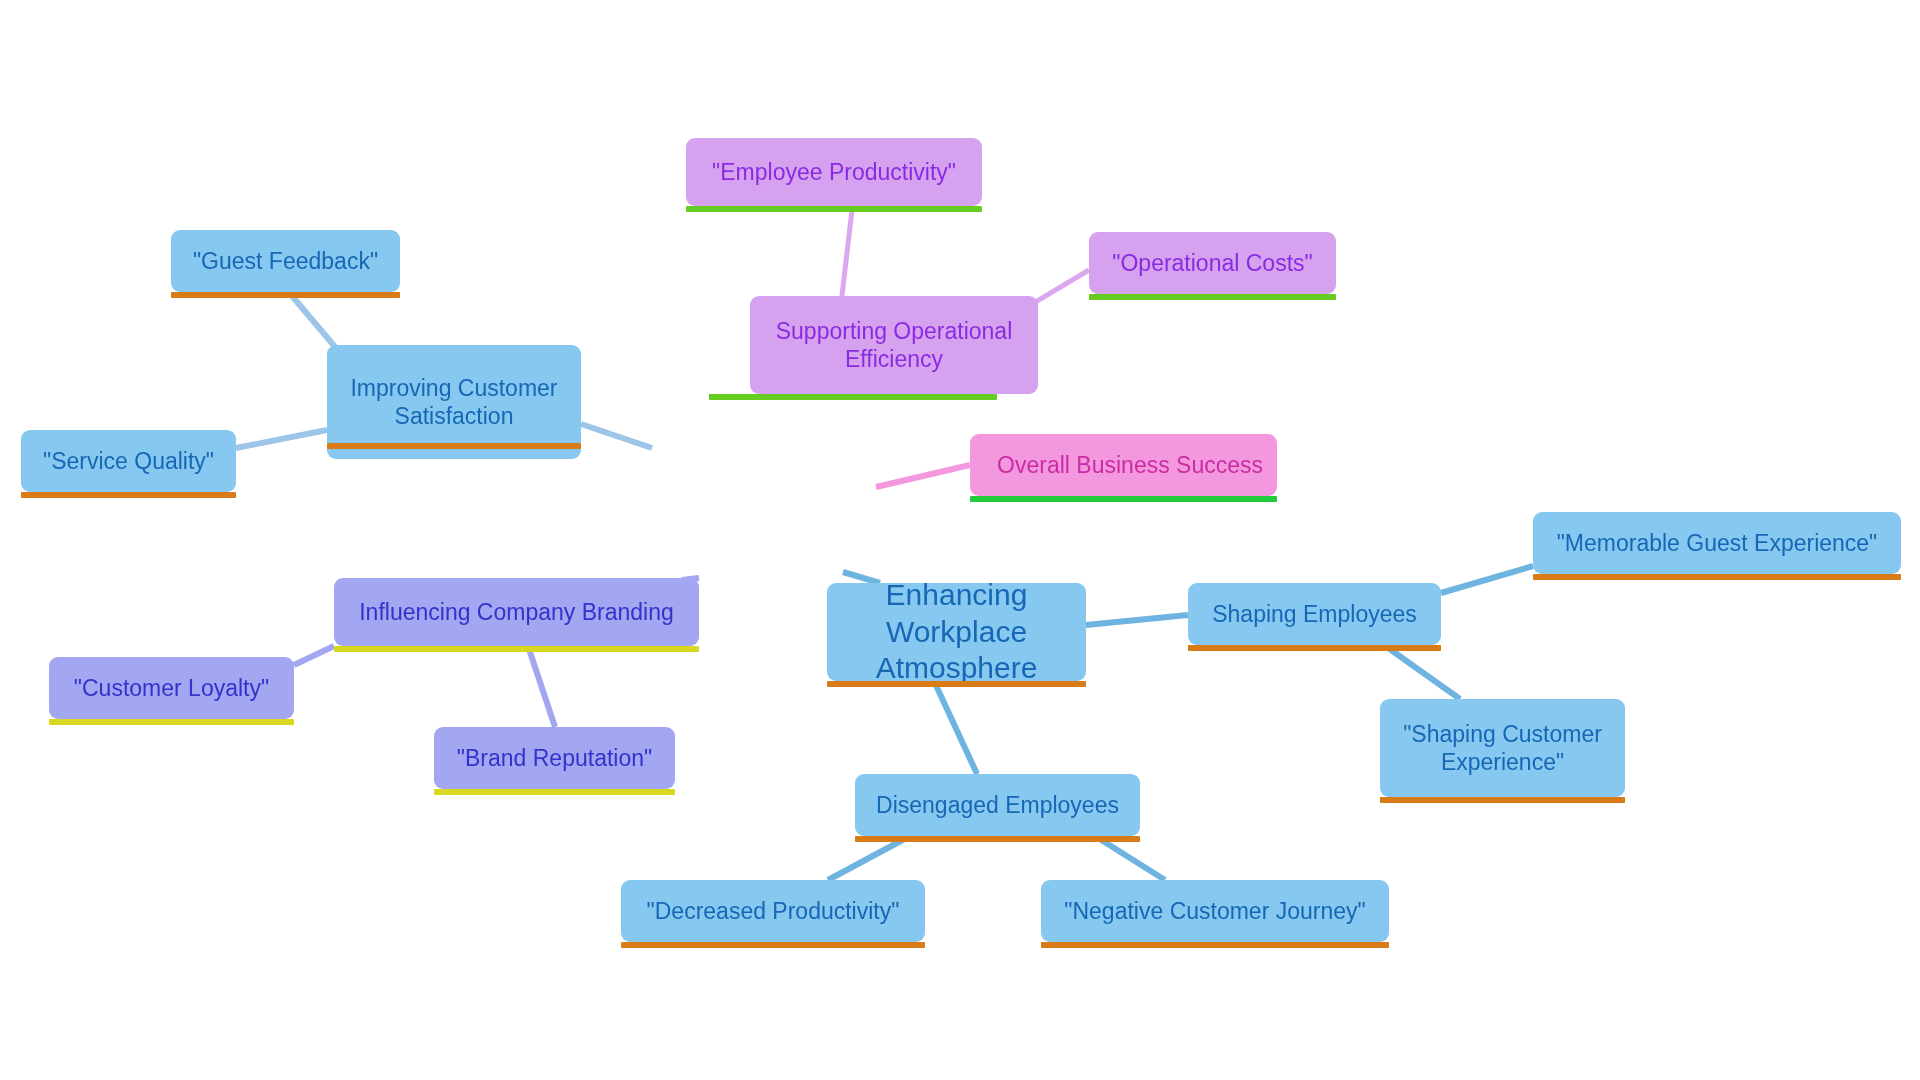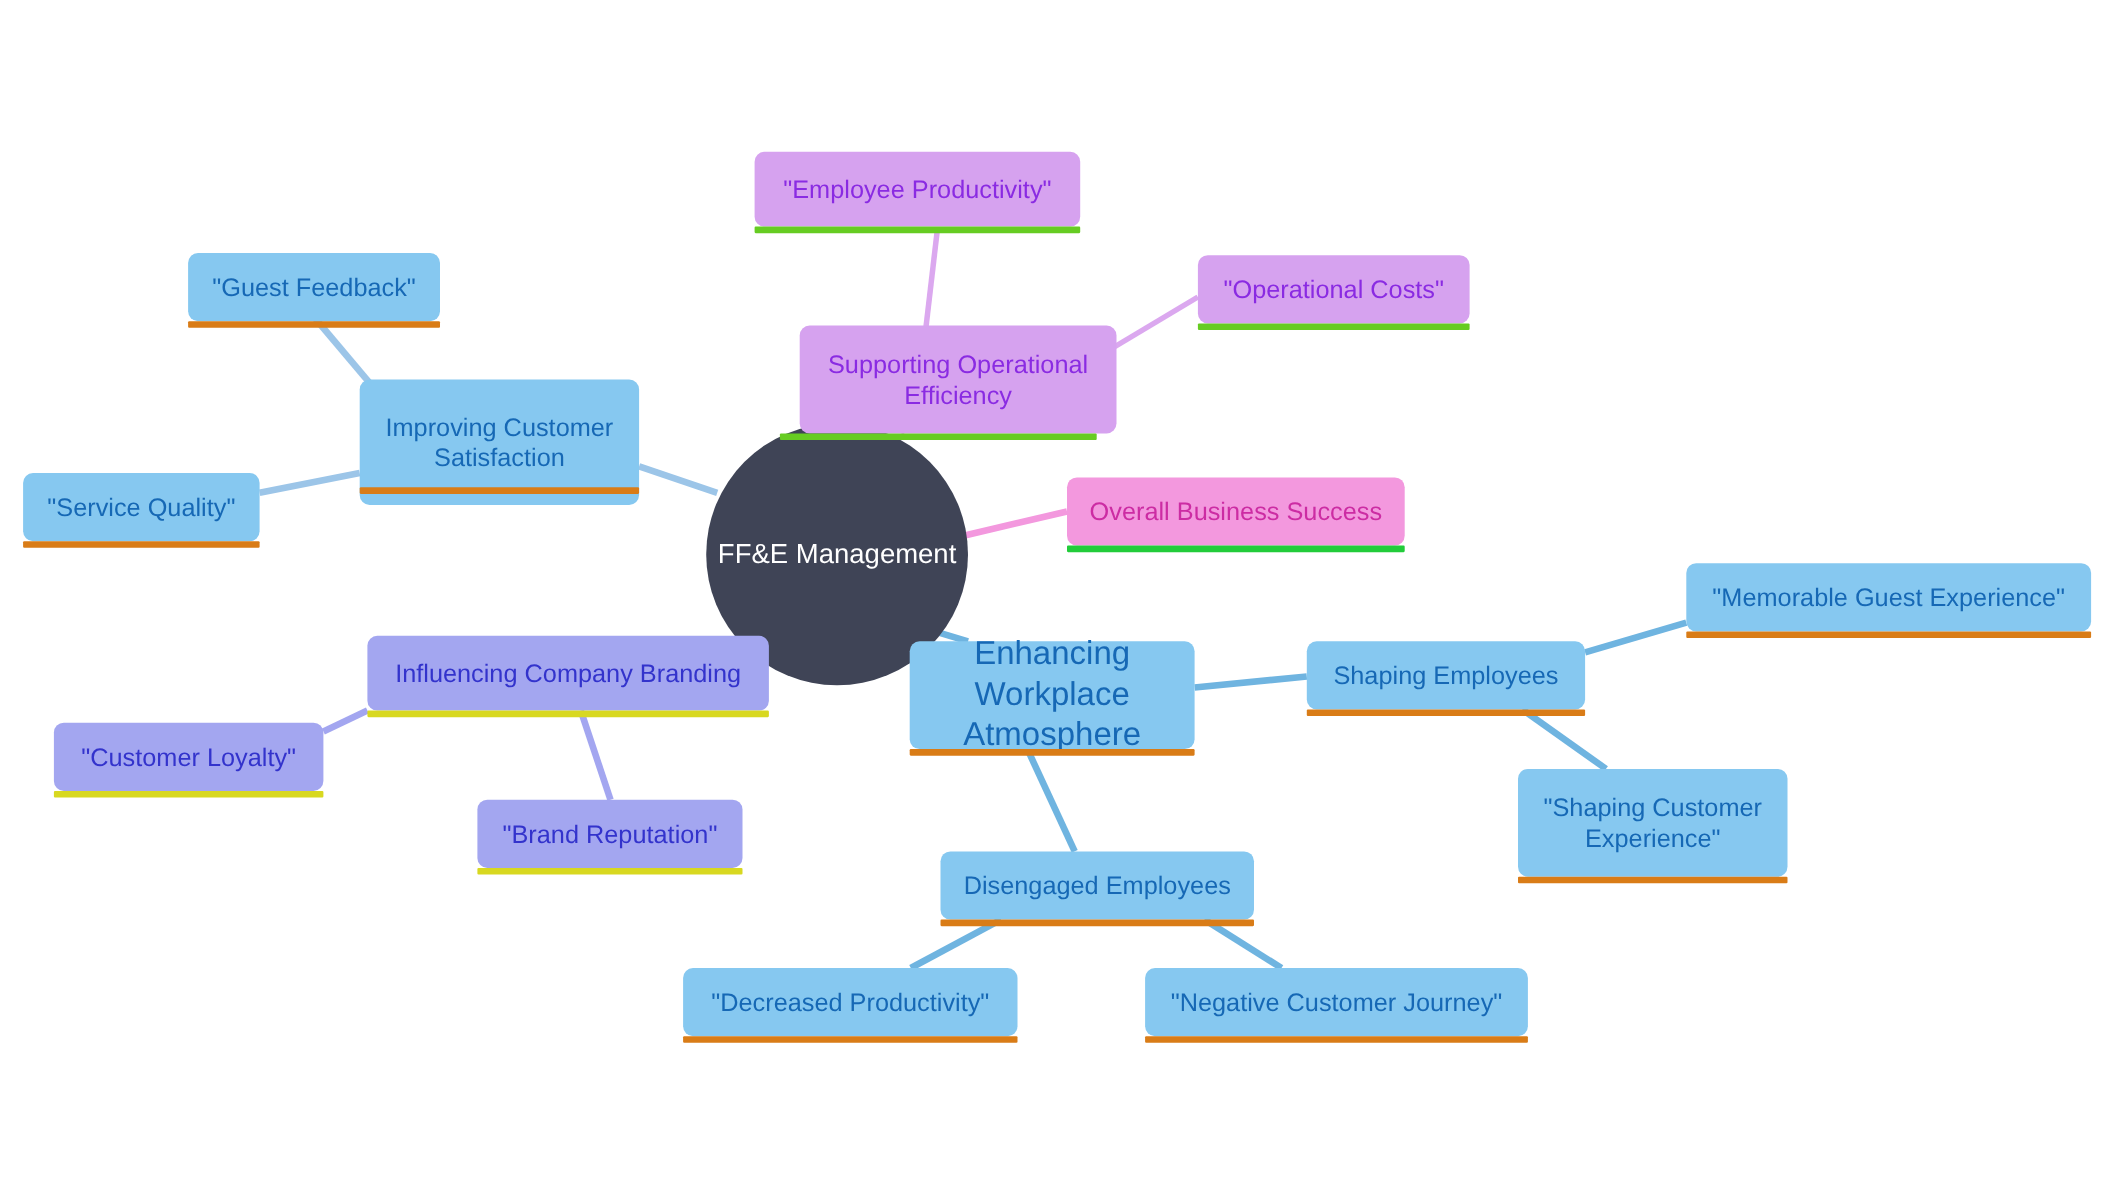--- a/index.html
+++ b/index.html
@@ -82,38 +82,35 @@
       <line x1="528" y1="646" x2="555" y2="727" stroke="#a3a6f0" stroke-width="6" stroke-linecap="butt"></line>
       <line x1="843" y1="572" x2="880" y2="583" stroke="#6fb4e0" stroke-width="6" stroke-linecap="butt"></line>
       <line x1="1086" y1="625" x2="1188" y2="615" stroke="#6fb4e0" stroke-width="6" stroke-linecap="butt"></line>
       <line x1="934" y1="681" x2="977" y2="774" stroke="#6fb4e0" stroke-width="6" stroke-linecap="butt"></line>
       <line x1="1441" y1="593" x2="1533" y2="566" stroke="#6fb4e0" stroke-width="6" stroke-linecap="butt"></line>
       <line x1="1384" y1="645" x2="1460" y2="699" stroke="#6fb4e0" stroke-width="6" stroke-linecap="butt"></line>
       <line x1="910" y1="836" x2="828" y2="880" stroke="#6fb4e0" stroke-width="6" stroke-linecap="butt"></line>
       <line x1="1095" y1="836" x2="1165" y2="880" stroke="#6fb4e0" stroke-width="6" stroke-linecap="butt"></line>
     </svg>
   <div id="nodes">
-    <div class="central" style="left: 642px; top: 385px; width: 238px; height: 238px; background: rgb(63, 68, 86); color: rgb(255, 255, 255); font-size: 25px;">
-      <span class="label">FF&amp;E Management</span>
-    </div>
   <div class="node" style="left: 686px; top: 138px; width: 296px; height: 68px; background: rgb(214, 162, 239); color: rgb(138, 43, 226); font-size: 23px;"><span class="label">"Employee Productivity"</span></div>
       <div class="underline" style="left: 686px; top: 206px; width: 296px; background: rgb(102, 204, 34);"></div>
       <div class="node" style="left: 1089px; top: 232px; width: 247px; height: 62px; background: rgb(214, 162, 239); color: rgb(138, 43, 226); font-size: 23px;"><span class="label">"Operational Costs"</span></div>
       <div class="underline" style="left: 1089px; top: 294px; width: 247px; background: rgb(102, 204, 34);"></div>
-      <div class="node" style="left: 727px; top: 296px; width: 288px; height: 98px; background: rgb(214, 162, 239); color: rgb(138, 43, 226); font-size: 23px;"><span class="label">Supporting Operational
+      <div class="node" style="left: 750px; top: 296px; width: 288px; height: 98px; background: rgb(214, 162, 239); color: rgb(138, 43, 226); font-size: 23px;"><span class="label">Supporting Operational
 Efficiency</span></div>
       <div class="underline" style="left: 709px; top: 394px; width: 288px; background: rgb(102, 204, 34);"></div>
       <div class="node" style="left: 171px; top: 230px; width: 229px; height: 62px; background: rgb(134, 200, 240); color: rgb(22, 104, 181); font-size: 23px;"><span class="label">"Guest Feedback"</span></div>
       <div class="underline" style="left: 171px; top: 292px; width: 229px; background: rgb(217, 124, 23);"></div>
       <div class="node" style="left: 327px; top: 345px; width: 254px; height: 114px; background: rgb(134, 200, 240); color: rgb(22, 104, 181); font-size: 23px;"><span class="label">Improving Customer
 Satisfaction</span></div>
       <div class="underline" style="left: 327px; top: 443px; width: 254px; background: rgb(217, 124, 23);"></div>
       <div class="node" style="left: 21px; top: 430px; width: 215px; height: 62px; background: rgb(134, 200, 240); color: rgb(22, 104, 181); font-size: 23px;"><span class="label">"Service Quality"</span></div>
       <div class="underline" style="left: 21px; top: 492px; width: 215px; background: rgb(217, 124, 23);"></div>
-      <div class="node" style="left: 970px; top: 434px; width: 307px; height: 62px; background: rgb(243, 152, 222); color: rgb(204, 44, 163); font-size: 23px;"><span class="label">Overall Business Success</span></div>
+      <div class="node" style="left: 970px; top: 434px; width: 307px; height: 62px; background: rgb(243, 152, 222); color: rgb(204, 44, 163); font-size: 23px; text-align: right;"><span class="label">Overall Business Success</span></div>
       <div class="underline" style="left: 970px; top: 496px; width: 307px; background: rgb(34, 204, 58);"></div>
       <div class="node" style="left: 1533px; top: 512px; width: 368px; height: 62px; background: rgb(134, 200, 240); color: rgb(22, 104, 181); font-size: 23px;"><span class="label">"Memorable Guest Experience"</span></div>
       <div class="underline" style="left: 1533px; top: 574px; width: 368px; background: rgb(217, 124, 23);"></div>
       <div class="node" style="left: 334px; top: 578px; width: 365px; height: 68px; background: rgb(163, 166, 240); color: rgb(51, 51, 204); font-size: 23px;"><span class="label">Influencing Company Branding</span></div>
       <div class="underline" style="left: 334px; top: 646px; width: 365px; background: rgb(216, 216, 32);"></div>
       <div class="node" style="left: 827px; top: 583px; width: 259px; height: 98px; background: rgb(134, 200, 240); color: rgb(22, 104, 181); font-size: 30px;"><span class="label">Enhancing Workplace
 Atmosphere</span></div>
       <div class="underline" style="left: 827px; top: 681px; width: 259px; background: rgb(217, 124, 23);"></div>
       <div class="node" style="left: 1188px; top: 583px; width: 253px; height: 62px; background: rgb(134, 200, 240); color: rgb(22, 104, 181); font-size: 23px;"><span class="label">Shaping Employees</span></div>
       <div class="underline" style="left: 1188px; top: 645px; width: 253px; background: rgb(217, 124, 23);"></div>

